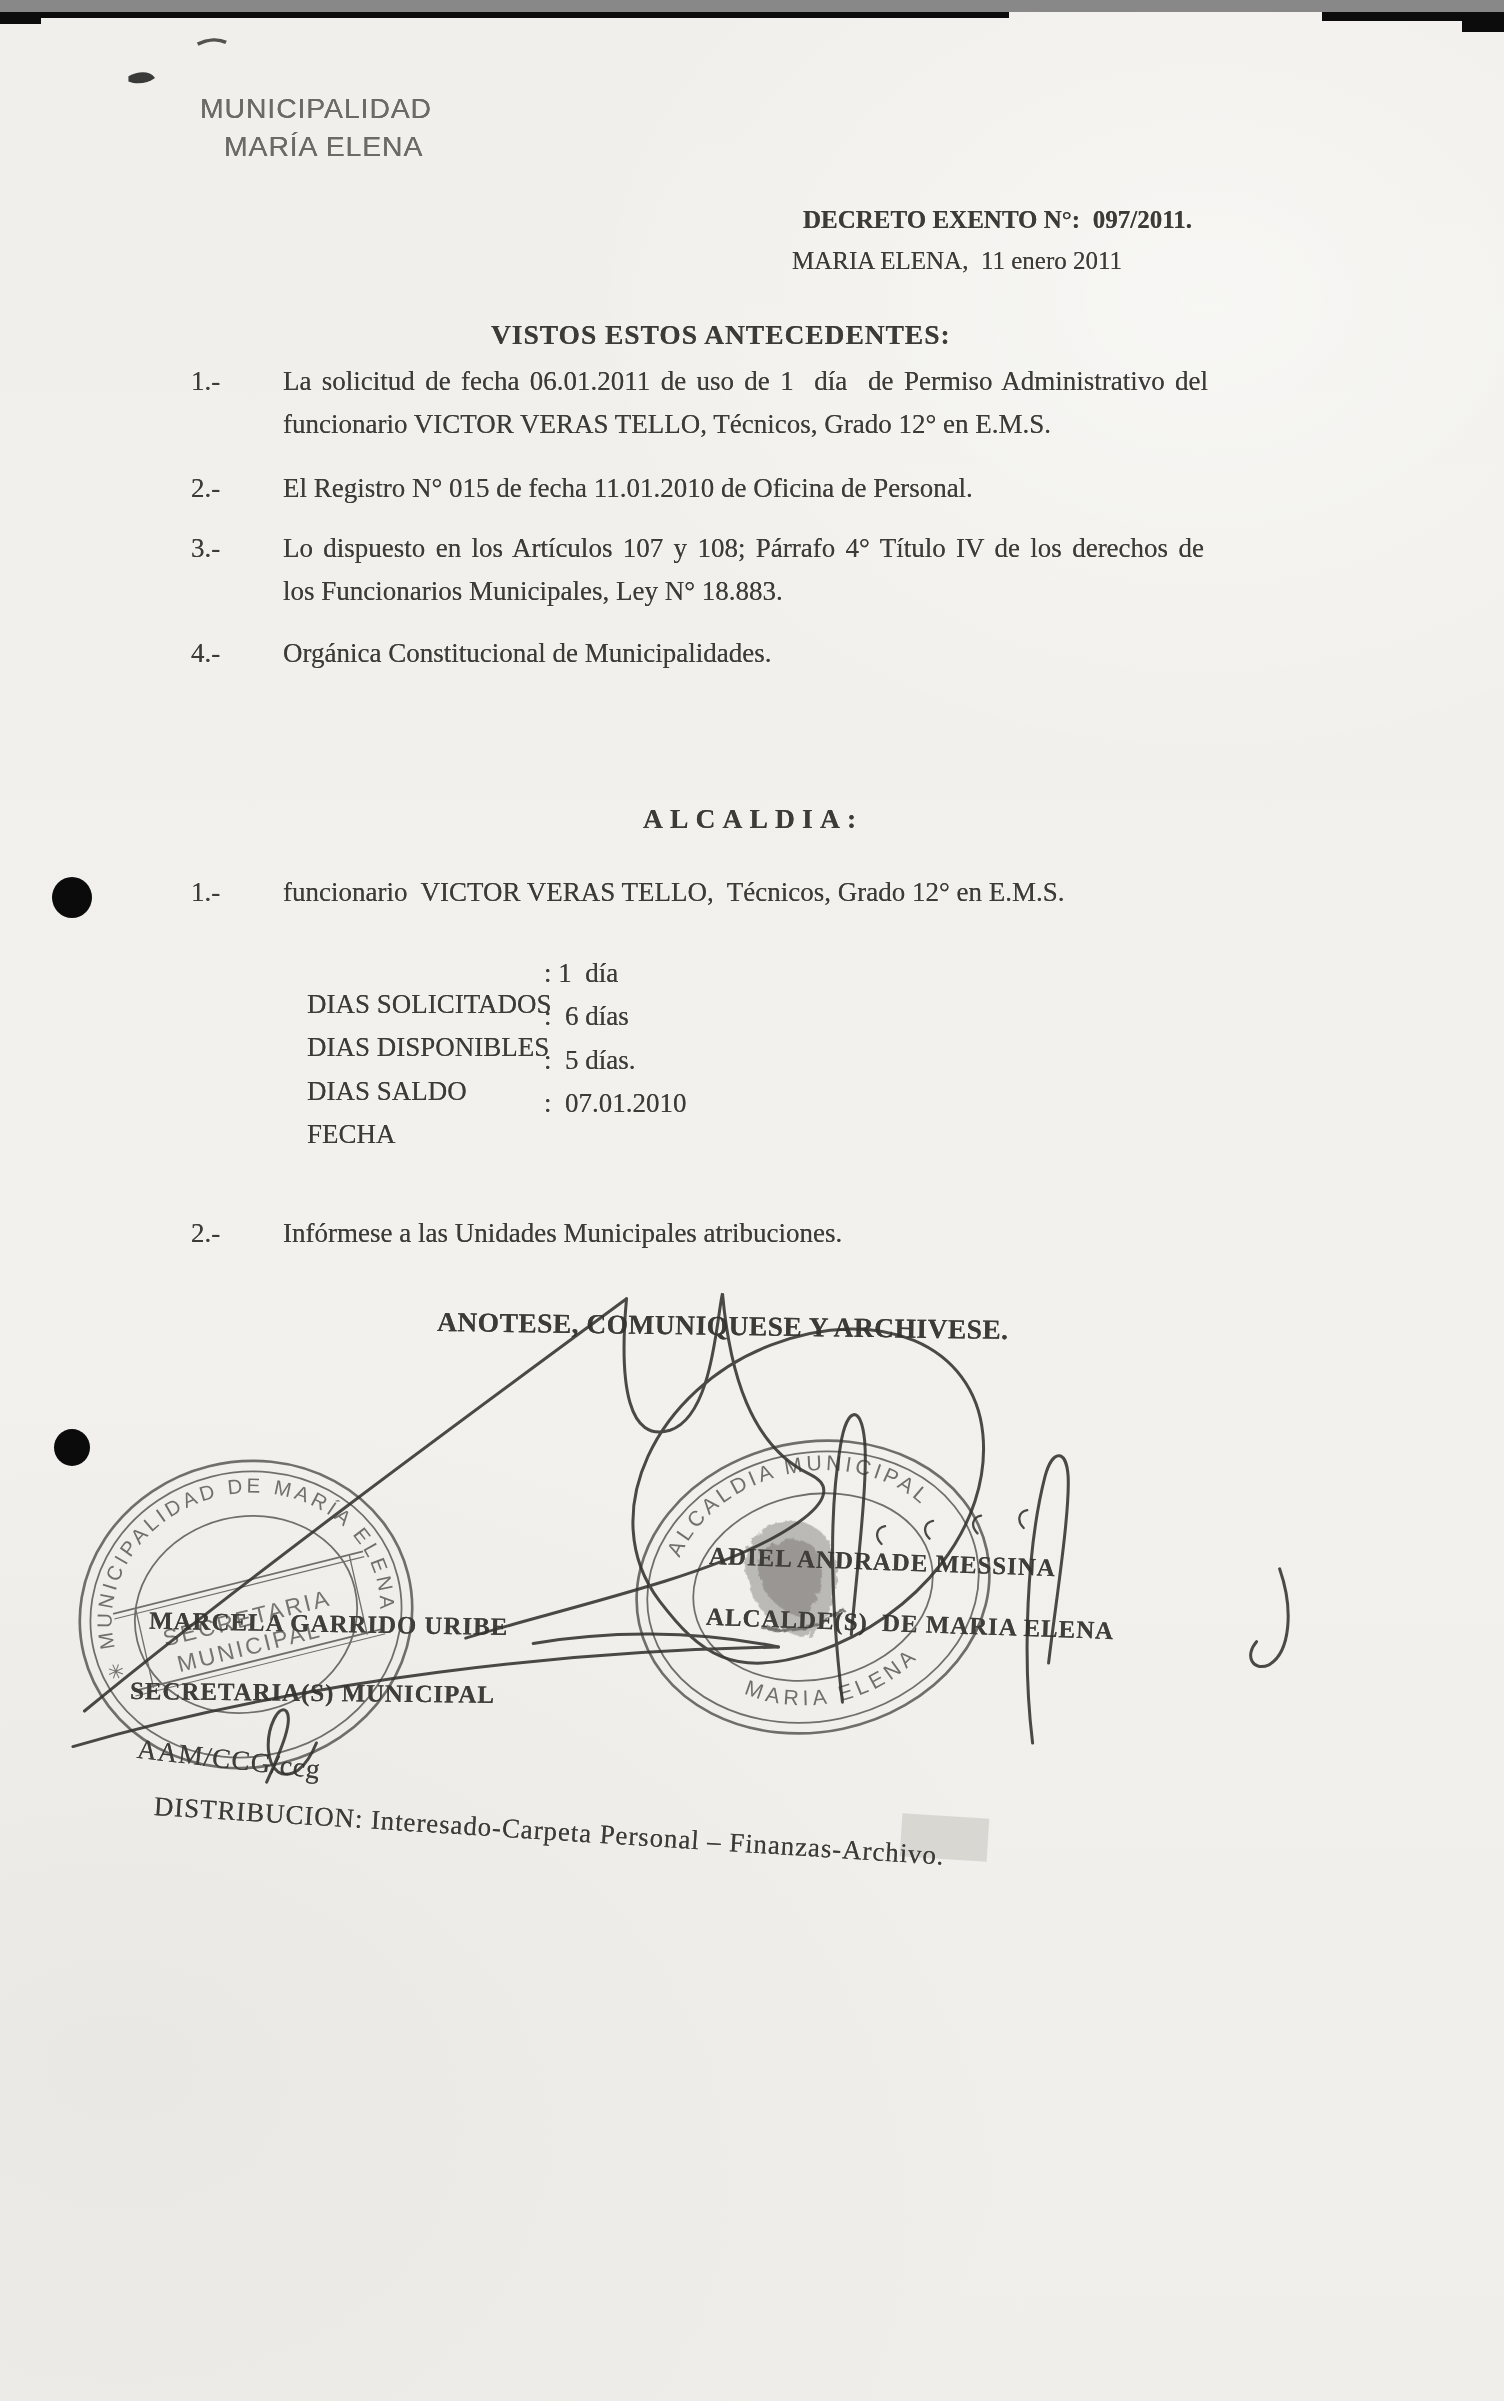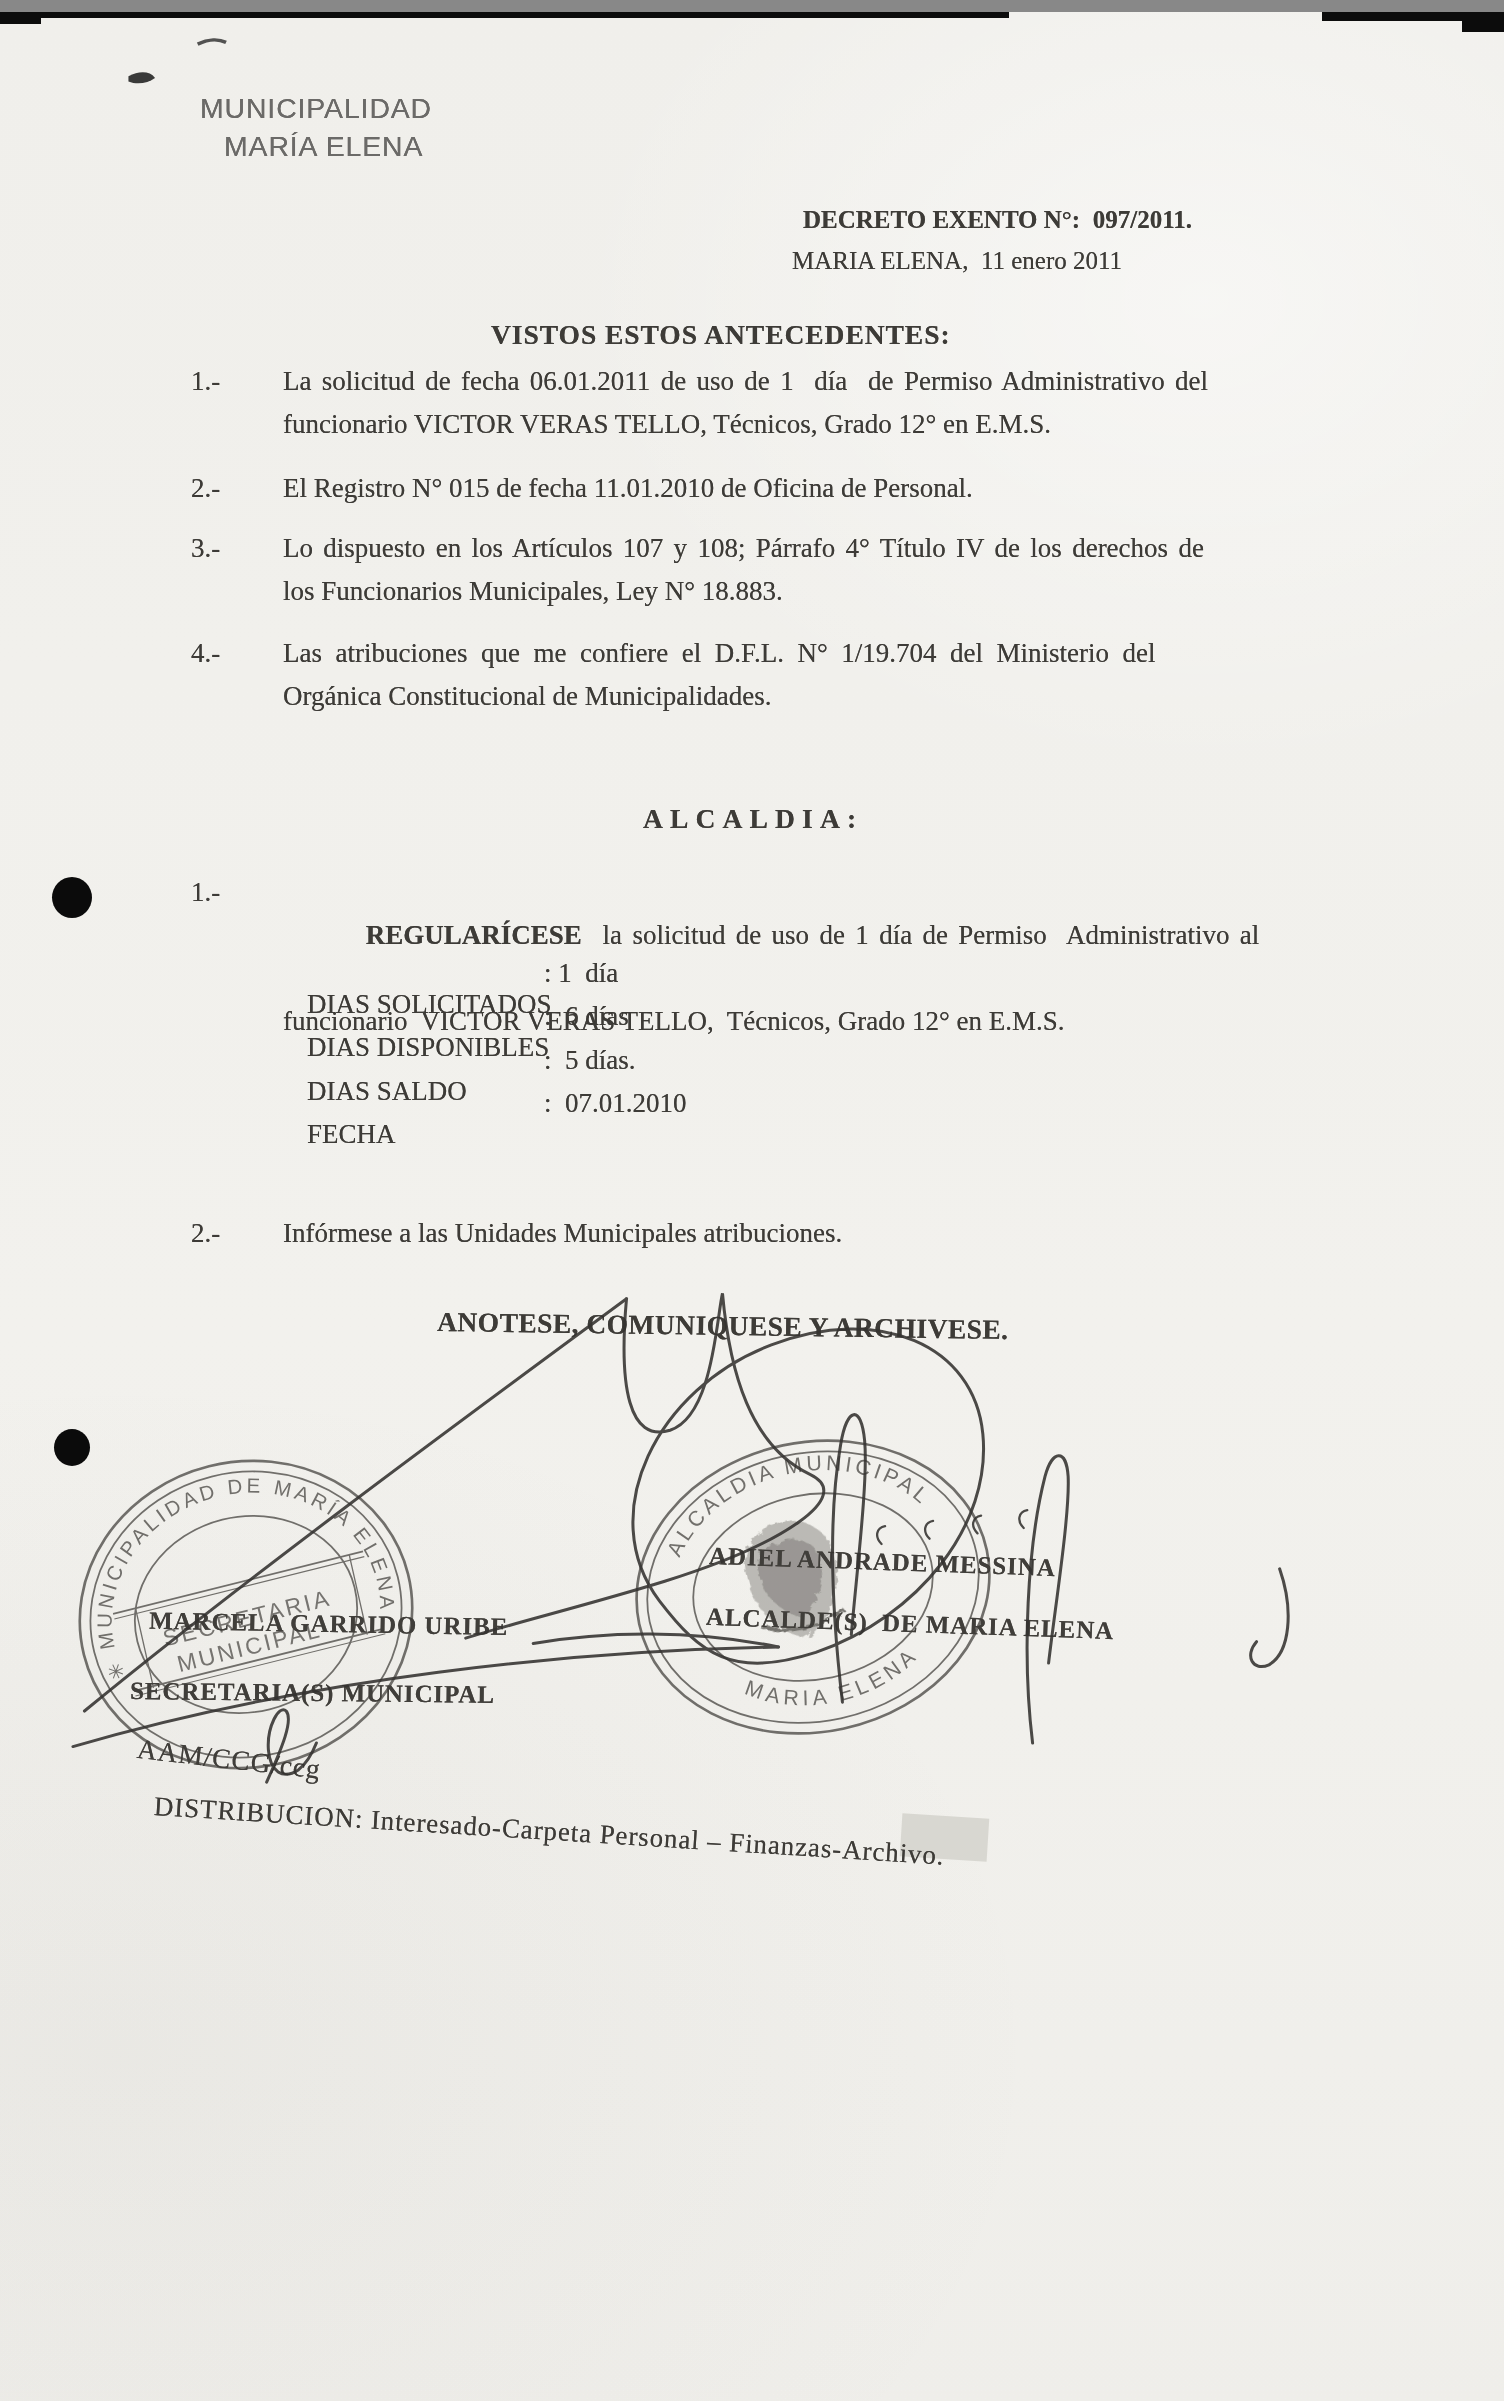--- a/index.html
+++ b/index.html
@@ -86,33 +86,29 @@
     <span class="num">3.-</span>
     <div class="txt">
       <div class="line w2">Lo dispuesto en los Artículos 107 y 108; Párrafo 4° Título IV de los derechos de</div>
       <div class="line">los Funcionarios Municipales, Ley N° 18.883.</div>
     </div>
   </div>
 
   <div class="item ink" style="top:620px;">
     <span class="num">4.-</span>
     <div class="txt">
-      <div class="line">Las  atribuciones  que  me  confiere  el  D.F.L.  N°  1/19.704  del  Ministerio  del</div>
       <div class="line">Orgánica Constitucional de Municipalidades.</div>
     </div>
   </div>
 
   <div class="abs serif heading ink" style="left:643px;top:791px;letter-spacing:7.1px;">ALCALDIA:</div>
 
   <div class="item ink" style="top:859px;">
     <span class="num">1.-</span>
     <div class="txt">
-      <div class="line w2">
-        <span class="bold">REGULARÍCESE</span><span>  la solicitud de uso de 1 día de Permiso  Administrativo al</span>
-      </div>
       <div class="line">funcionario  VICTOR VERAS TELLO,  Técnicos, Grado 12° en E.M.S.</div>
     </div>
   </div>
 
   <div class="dias-row ink pre" style="top:946px;">
     <span>DIAS SOLICITADOS</span>
     <span class="val">: 1  día</span>
   </div>
   <div class="dias-row ink pre" style="top:989px;">
     <span>DIAS DISPONIBLES</span>

